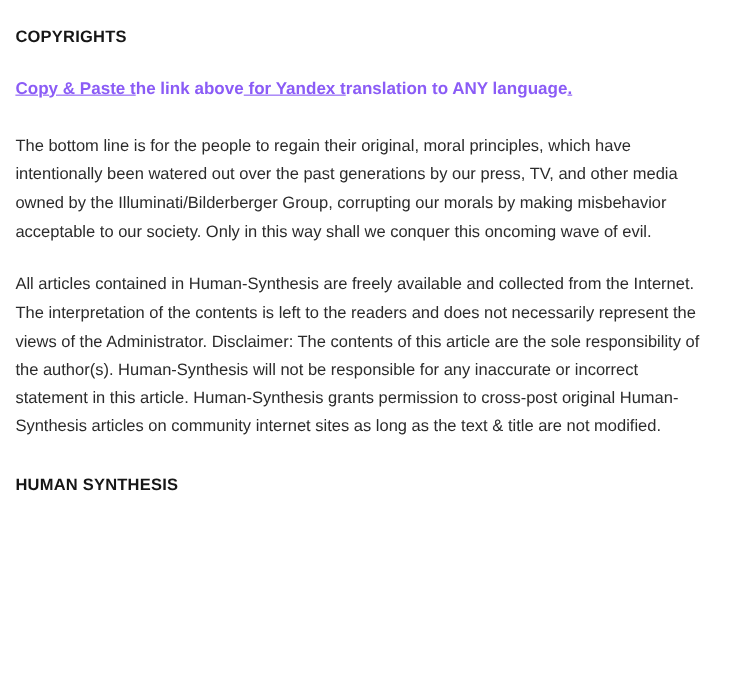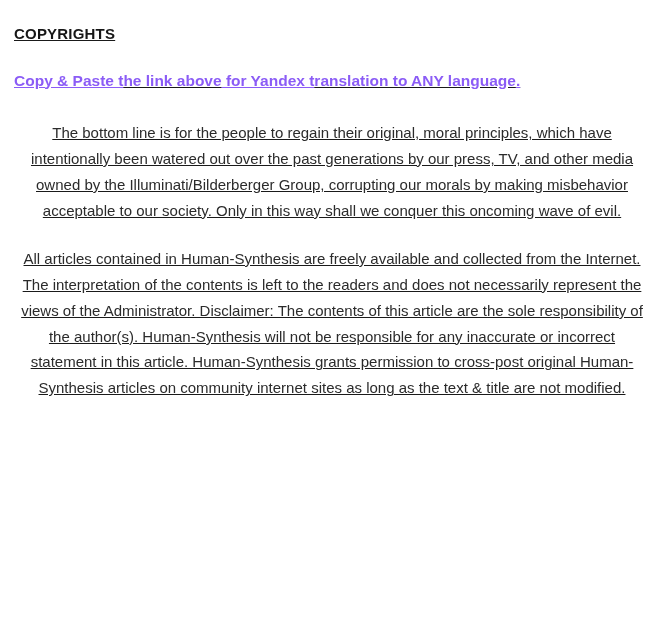--- a/index.html
+++ b/index.html
@@ -13,21 +13,20 @@
     font-family: "Liberation Sans", sans-serif;
     color: #1a1a1a;
     -webkit-font-smoothing: antialiased;
   }
   .page {
     box-sizing: border-box;
     width: 666px;
     height: 624px;
     padding: 24px 16px 0 14px;
     background: #ffffff;
-    text-decoration: underline;
   }
   .heading {
     font-size: 15px;
     font-weight: bold;
     letter-spacing: 0.2px;
     color: #161616;
     margin: 0 0 26px 0;
     line-height: 1.3;
   }
   .heading-bottom {
@@ -58,34 +57,35 @@
     margin: 0 0 30px 0;
     line-height: 1.45;
     text-decoration: underline;
     display: inline-block;
   }
   .para {
     font-size: 15px;
     line-height: 1.73;
     color: #2b2b2b;
     margin: 0 0 22px 0;
-    text-align: center;
+    text-align: left;
   }
   .para:last-of-type {
     margin-bottom: 13px;
   }
 </style>
 </head>
 <body>
 
 <div class="page">
 
   <h2 class="heading">COPYRIGHTS</h2>
 
   <p class="lede"><span class="u">Copy &amp; Paste t</span><span class="plain">he link above</span><span class="u"> for Yandex t</span><span class="plain">ranslation to ANY language</span><span class="u">.</span></p>
 
 
   <p class="para">The bottom line is for the people to regain their original, moral principles, which have intentionally been watered out over the past generations by our press, TV, and other media owned by the Illuminati/Bilderberger Group, corrupting our morals by making misbehavior acceptable to our society. Only in this way shall we conquer this oncoming wave of evil.</p>
 
   <p class="para">All articles contained in Human-Synthesis are freely available and collected from the Internet. The interpretation of the contents is left to the readers and does not necessarily represent the views of the Administrator. Disclaimer: The contents of this article are the sole responsibility of the author(s). Human-Synthesis will not be responsible for any inaccurate or incorrect statement in this article. Human-Synthesis grants permission to cross-post original Human-Synthesis articles on community internet sites as long as the text &amp; title are not modified.</p>
 
+  <h2 class="heading-bottom">HUMAN SYNTHESIS</h2>
 
 </div>
 
 </body></html>

